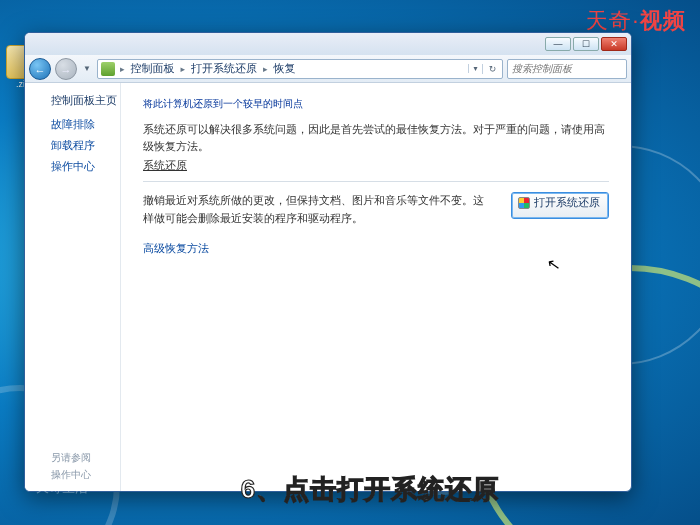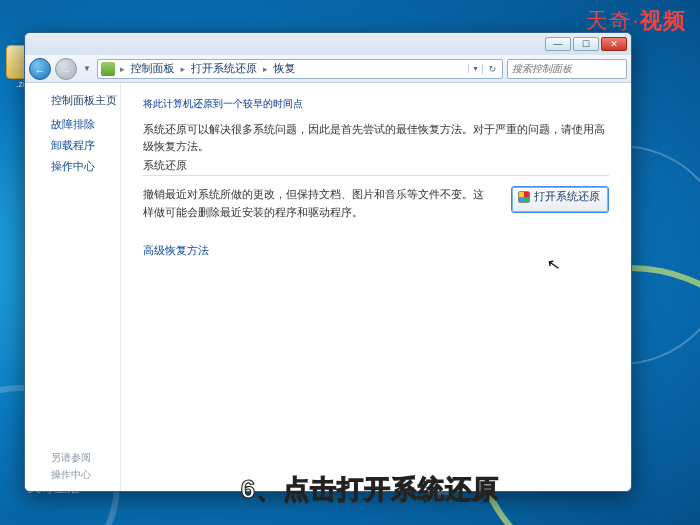--- a/index.html
+++ b/index.html
@@ -7,21 +7,21 @@
 .deco-circle { position: absolute; border: 2px solid rgba(255,255,255,.25); border-radius: 50%; }
 .d1 { width: 320px; height: 320px; right: -90px; bottom: -60px; border-color: rgba(200,230,120,.7); border-width: 6px; }
 .d2 { width: 220px; height: 220px; right: -30px; bottom: 160px; }
 .d3 { width: 120px; height: 120px; right: 200px; bottom: 30px; border-width: 4px; }
 .d4 { position: absolute; width: 200px; height: 200px; left: -80px; bottom: -60px; border-radius: 50%; border: 6px solid rgba(255,255,255,.2); }
 .desktop-icon { position: absolute; width: 46px; height: 46px; top: 45px; left: 0px; border-radius: 6px; display: flex; flex-direction: column; align-items: center; color: #fff; font-size: 9px; }
 .desktop-icon .zimg { width: 34px; height: 34px; background: linear-gradient(#f7e8b0,#e8c860); border-radius: 4px; border: 1px solid #caa530; }
 .brand { position: absolute; top: 6px; right: 14px; color: #ef4444; font-size: 22px; font-weight: 300; letter-spacing: 1px; }
 .brand b { font-weight: 700; }
 .caption { position: absolute; bottom: 18px; left: 50%; transform: translateX(-50%); font-size: 26px; color: #fff; -webkit-text-stroke: 1.2px #222; font-weight: 600; letter-spacing: 1px; margin-left: 20px; }
-.wm { position: absolute; left: 28px; bottom: 28px; color: rgba(255,255,255,.35); font-size: 13px; }
+.wm { position: absolute; left: 36px; bottom: 28px; color: rgba(255,255,255,.35); font-size: 13px; }
 
 .window { position: absolute; top: 32px; left: 24px; width: 608px; height: 460px; background: #fff; border: 1px solid #2f5f9b; border-radius: 6px; box-shadow: 0 6px 24px rgba(0,0,0,.5); display: flex; flex-direction: column; overflow: hidden; }
 .titlebar { height: 22px; background: linear-gradient(#e9eef7,#d5e2f0); display: flex; justify-content: flex-end; align-items: center; padding: 0 4px; gap: 2px; }
 .ctrl { width: 26px; height: 14px; border-radius: 2px; border: 1px solid #8aa; display: flex; align-items: center; justify-content: center; font-size: 9px; color: #345; background: linear-gradient(#f7fbff,#cde3f3); cursor: pointer; }
 .ctrl.close { background: linear-gradient(#f08070,#c83a28); color: #fff; border-color: #a02818; }
 .navbar { height: 28px; background: linear-gradient(#f4f7fb,#e3ecf5); border-bottom: 1px solid #c2d0df; display: flex; align-items: center; gap: 4px; padding: 0 4px; }
 .navbtn { width: 22px; height: 22px; border-radius: 50%; background: radial-gradient(circle at 35% 30%, #79c5f4, #1d72b8); border: 1px solid #1a5a94; display: flex; align-items: center; justify-content: center; color: #fff; font-size: 11px; cursor: pointer; }
 .navbtn.disabled { background: radial-gradient(circle at 35% 30%, #d8dee5, #aab4bf); border-color: #8d97a2; color: #eef; }
 .navdrop { width: 12px; height: 22px; display: flex; align-items: center; justify-content: center; font-size: 8px; color: #567; cursor: pointer; }
 .address { flex: 1; height: 20px; background: #fff; border: 1px solid #9ab3cc; border-radius: 2px; display: flex; align-items: center; font-size: 11px; color: #1a3a66; overflow: hidden; }
@@ -36,28 +36,28 @@
 .body { flex: 1; display: flex; min-height: 0; }
 .sidebar { width: 96px; background: #fff; border-right: 1px solid #e3e9ef; display: flex; flex-direction: column; padding: 10px 0 6px 26px; font-size: 11px; }
 .sidebar a { color: #0a4aa0; text-decoration: none; padding: 3px 0; cursor: pointer; }
 .sidebar .head { color: #1a3a66; font-weight: 400; margin-bottom: 6px; }
 .sidebar .spacer { flex: 1; }
 .sidebar .faint { color: #8a99aa; font-size: 10px; }
 
 .content { flex: 1; padding: 14px 22px 10px 22px; position: relative; overflow: hidden; }
 .title { color: #003399; font-size: 10px; margin-bottom: 10px; }
 .desc { font-size: 11px; color: #333; margin-bottom: 4px; line-height: 1.5; }
-.group-label { font-size: 11px; color: #333; margin-bottom: 2px; }
+.group-label { font-size: 11px; color: #333; margin-bottom: 8px; text-decoration: underline; }
 .group-line { height: 1px; background: #d6dee6; margin-bottom: 10px; }
 .group-row { display: flex; align-items: flex-start; gap: 24px; }
 .group-text { font-size: 11px; color: #333; line-height: 1.6; flex: 1; }
 .btn { white-space: nowrap; font-size: 11px; padding: 2px 8px 8px 6px; background: linear-gradient(#fefefe,#e7edf3); border: 1px solid #8fa6bd; border-radius: 3px; cursor: pointer; display: flex; align-items: center; gap: 4px; color: #1a3a66; }
 .btn.focus { border-color: #3a8de0; box-shadow: 0 0 0 1px #7ab7ef inset; }
 .btn .shield { width: 12px; height: 12px; background: conic-gradient(#e23 0 25%, #2b6 0 50%, #39e 0 75%, #fc3 0 100%); border-radius: 2px; border: 1px solid #888; }
-.link { color: #0a4aa0; font-size: 11px; cursor: pointer; margin-top: 22px; display: inline-block; }
+.link { color: #0a4aa0; font-size: 11px; cursor: pointer; margin-top: 14px; display: inline-block; }
 .cursor { position: absolute; top: 172px; left: 426px; font-size: 16px; color: #000; transform: rotate(-10deg); pointer-events: none; text-shadow: 1px 1px 0 #fff; }
 </style>
 </head>
 <body>
 
 <div class="deco-circle d1"></div>
 <div class="deco-circle d2"></div>
 <div class="deco-circle d3"></div>
 <div class="d4"></div>
 

